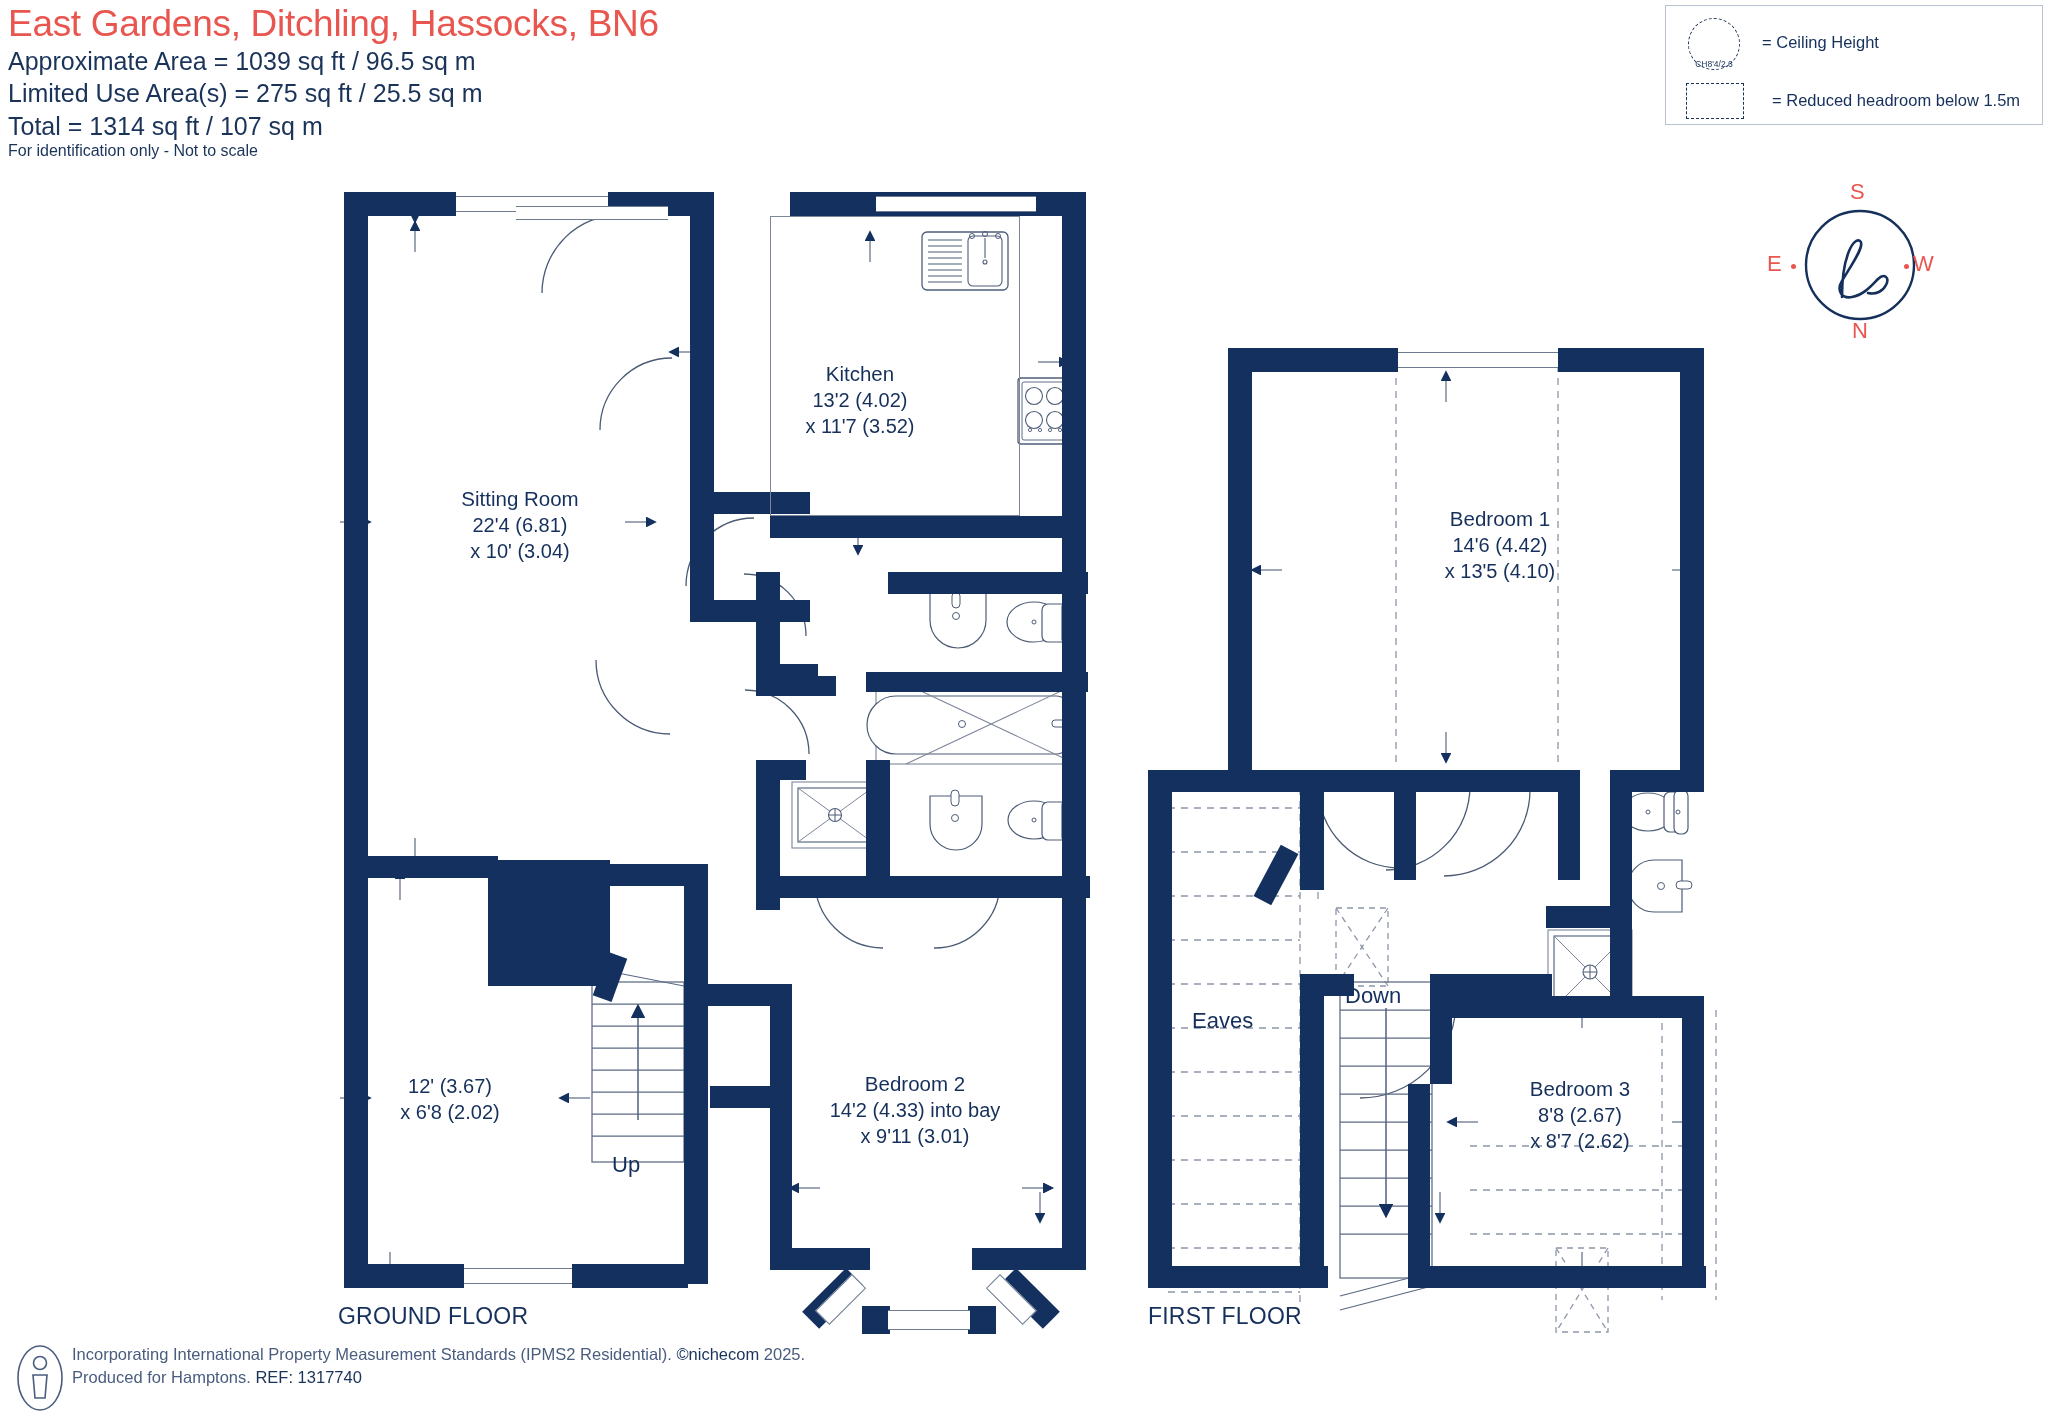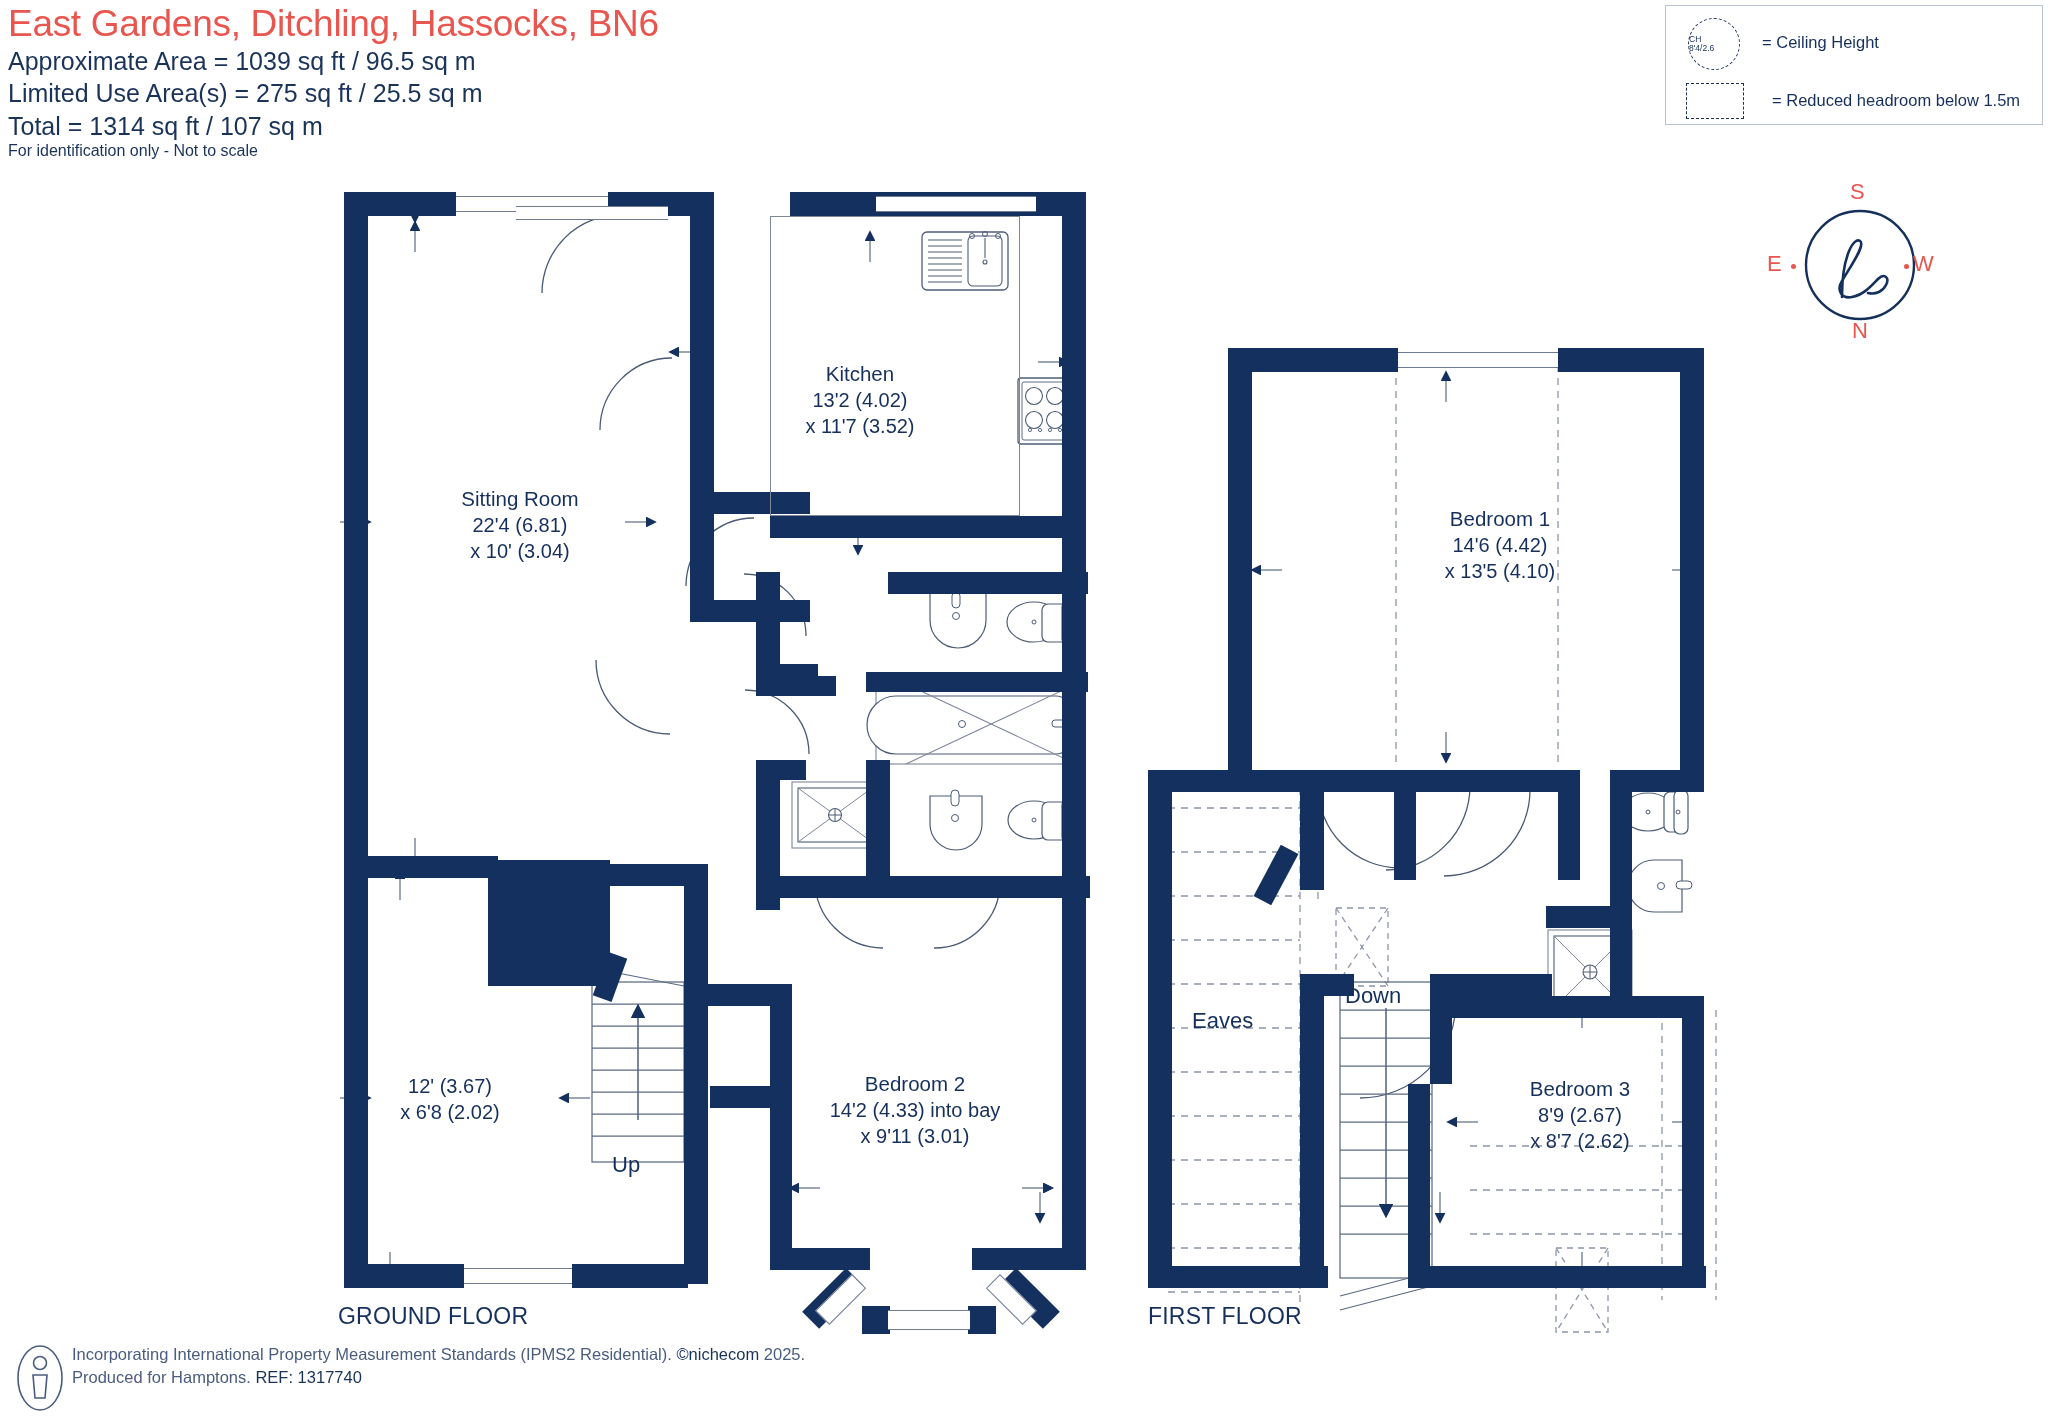--- a/index.html
+++ b/index.html
@@ -14,21 +14,21 @@
   #title{font-size:37px;color:#e8564f;letter-spacing:-0.3px;line-height:1.1;
          font-weight:400;white-space:nowrap;}
   .area-line{font-size:25px;color:#1a3359;line-height:1.30;white-space:nowrap;}
   #notscale{font-size:16px;color:#1a3359;margin-top:0;}
 
   
   #legend{left:1665px;top:5px;width:376px;height:118px;
           border:1px solid #b9c2d0;background:#fff;}
   #ch-circle{position:absolute;left:22px;top:12px;width:50px;height:50px;
              border:1.4px dashed #1a3359;border-radius:50%;
-             display:flex;flex-direction:column;align-items:flex-start;justify-content:center;
+             display:flex;flex-direction:row;align-items:flex-end;justify-content:center;
              line-height:1.05;}
   #ch-circle .ch1{font-size:8.5px;}
   #ch-circle .ch2{font-size:8.5px;}
   #legend-text-1{position:absolute;left:96px;top:27px;font-size:16.5px;white-space:nowrap;}
   #rh-box{position:absolute;left:20px;top:77px;width:56px;height:34px;
           border:1.4px dashed #1a3359;}
   #legend-text-2{position:absolute;left:106px;top:85px;font-size:16.5px;white-space:nowrap;}
 
   
   #compass{left:1780px;top:185px;width:160px;height:160px;}
@@ -427,21 +427,21 @@
 <div class="small-label" style="left:612px;top:1152px;">Up</div>
 <div class="floor-title" style="left:338px;top:1303px;">GROUND FLOOR</div>
 
 <div class="room-label" style="left:1400px;top:505px;width:200px;">
   <div class="nm">Bedroom 1</div>
   <div>14'6 (4.42)</div>
   <div>x 13'5 (4.10)</div>
 </div>
 <div class="room-label" style="left:1480px;top:1075px;width:200px;">
   <div class="nm">Bedroom 3</div>
-  <div>8'9 (2.67)</div>
+  <div>8'8 (2.67)</div>
   <div>x 8'7 (2.62)</div>
 </div>
 <div class="small-label" style="left:1192px;top:1008px;">Eaves</div>
 <div class="small-label" style="left:1345px;top:983px;">Down</div>
 <div class="floor-title" style="left:1148px;top:1303px;">FIRST FLOOR</div>
 
 <div class="abs" id="footer">
   <svg id="foot-icon" viewBox="0 0 48 68">
     <ellipse cx="24" cy="34" rx="22" ry="32" fill="none" stroke="#4a5d7e" stroke-width="1.6"></ellipse>
     <circle cx="24" cy="19" r="6.5" fill="none" stroke="#4a5d7e" stroke-width="1.6"></circle>

